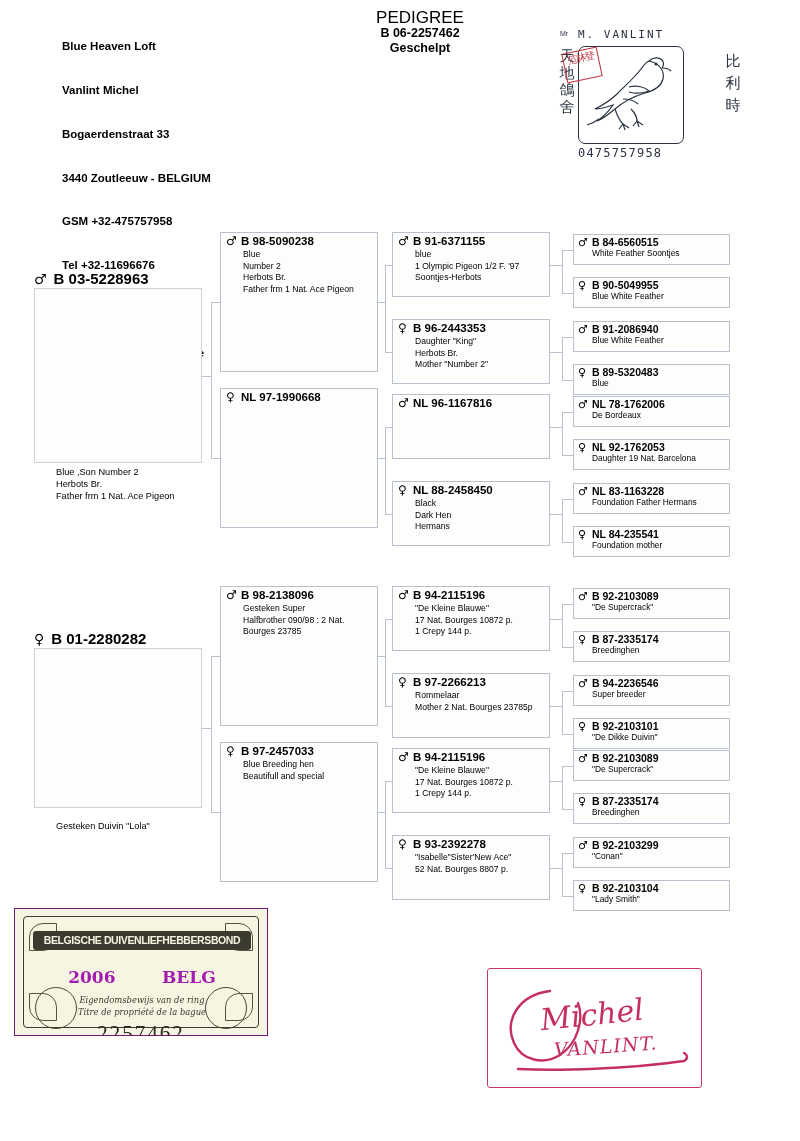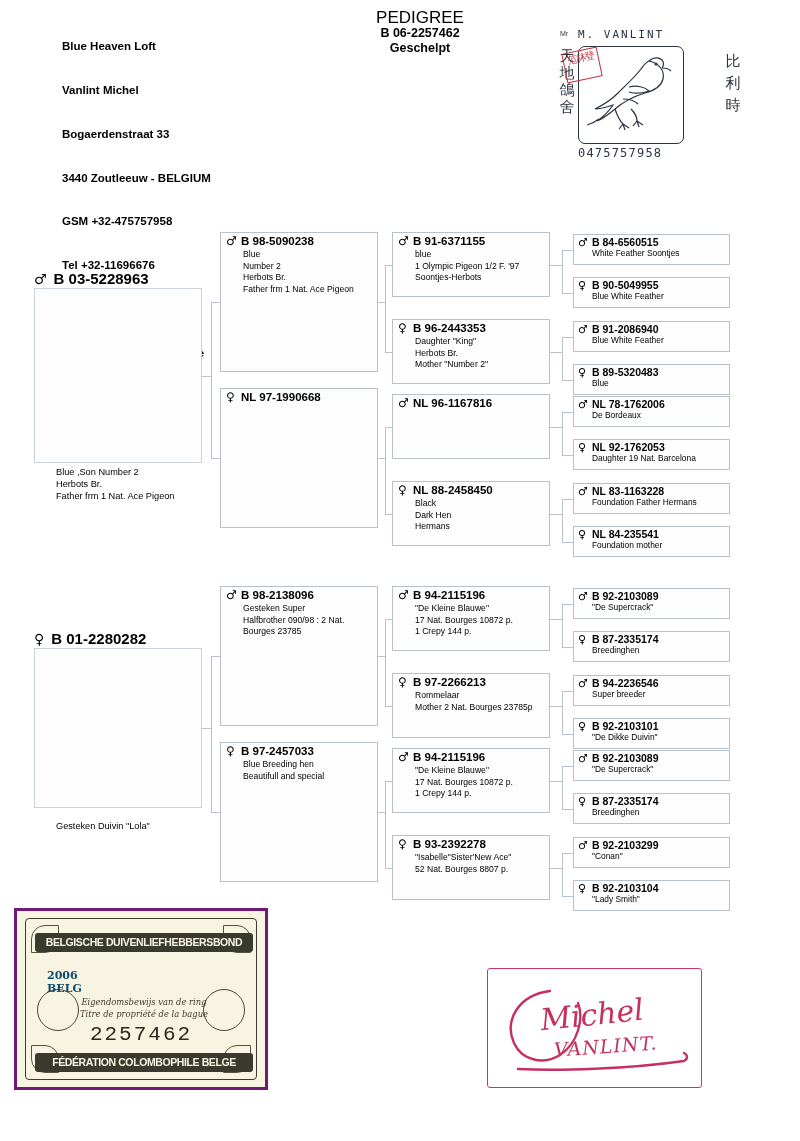--- a/index.html
+++ b/index.html
@@ -186,23 +186,23 @@
   .conn { position: absolute; background: #b9c2cc; }
   .conn.v { width: 1px; }
   .conn.h { height: 1px; }
 
   
   #ring-cert {
     position: absolute;
     left: 14px;
     top: 908px;
     width: 254px;
-    height: 182px;
+    height: 128px;
     background: #f7f5e2;
-    border: 3px solid #701a75;
+    border: 1px solid #701a75;
     box-sizing: border-box;
     overflow: hidden;
   }
   #ring-cert .cert-inner {
     position: absolute;
     left: 8px; top: 7px; right: 8px; bottom: 7px;
     border: 1.5px solid #3b3a2e;
     border-radius: 4px;
   }
   #ring-cert .band {
@@ -223,25 +223,24 @@
   }
   #ring-cert .band-top { top: 22px; }
   #ring-cert .band-bottom { top: 142px; }
   #ring-cert .year-row {
     position: absolute;
     top: 58px;
     left: 30px;
     width: 194px;
     display: flex;
     justify-content: space-around;
-    font-size: 11px;
+    font-size: 17px;
     font-weight: bold;
-    color: #0c4a6e;
+    color: #a21caf;
     font-family: "DejaVu Serif", serif;
-    flex-direction: column;
   }
   #ring-cert .prop-lines {
     position: absolute;
     top: 86px;
     left: 52px;
     width: 150px;
     text-align: center;
     font-size: 8.4px;
     line-height: 11.5px;
     color: #3b3a2e;
@@ -250,21 +249,21 @@
   }
   #ring-cert .cert-number {
     position: absolute;
     top: 112px;
     left: 0;
     width: 100%;
     text-align: center;
     font-size: 21px;
     letter-spacing: 2px;
     color: #2a2a1e;
-    font-family: Liberation Mono, monospace;
+    font-family: Liberation Serif, serif;
   }
   #ring-cert .rosette {
     position: absolute;
     top: 78px;
     width: 40px;
     height: 40px;
     border: 1.4px solid #4a4938;
     border-radius: 50%;
   }
   #ring-cert .rosette.left { left: 20px; }

